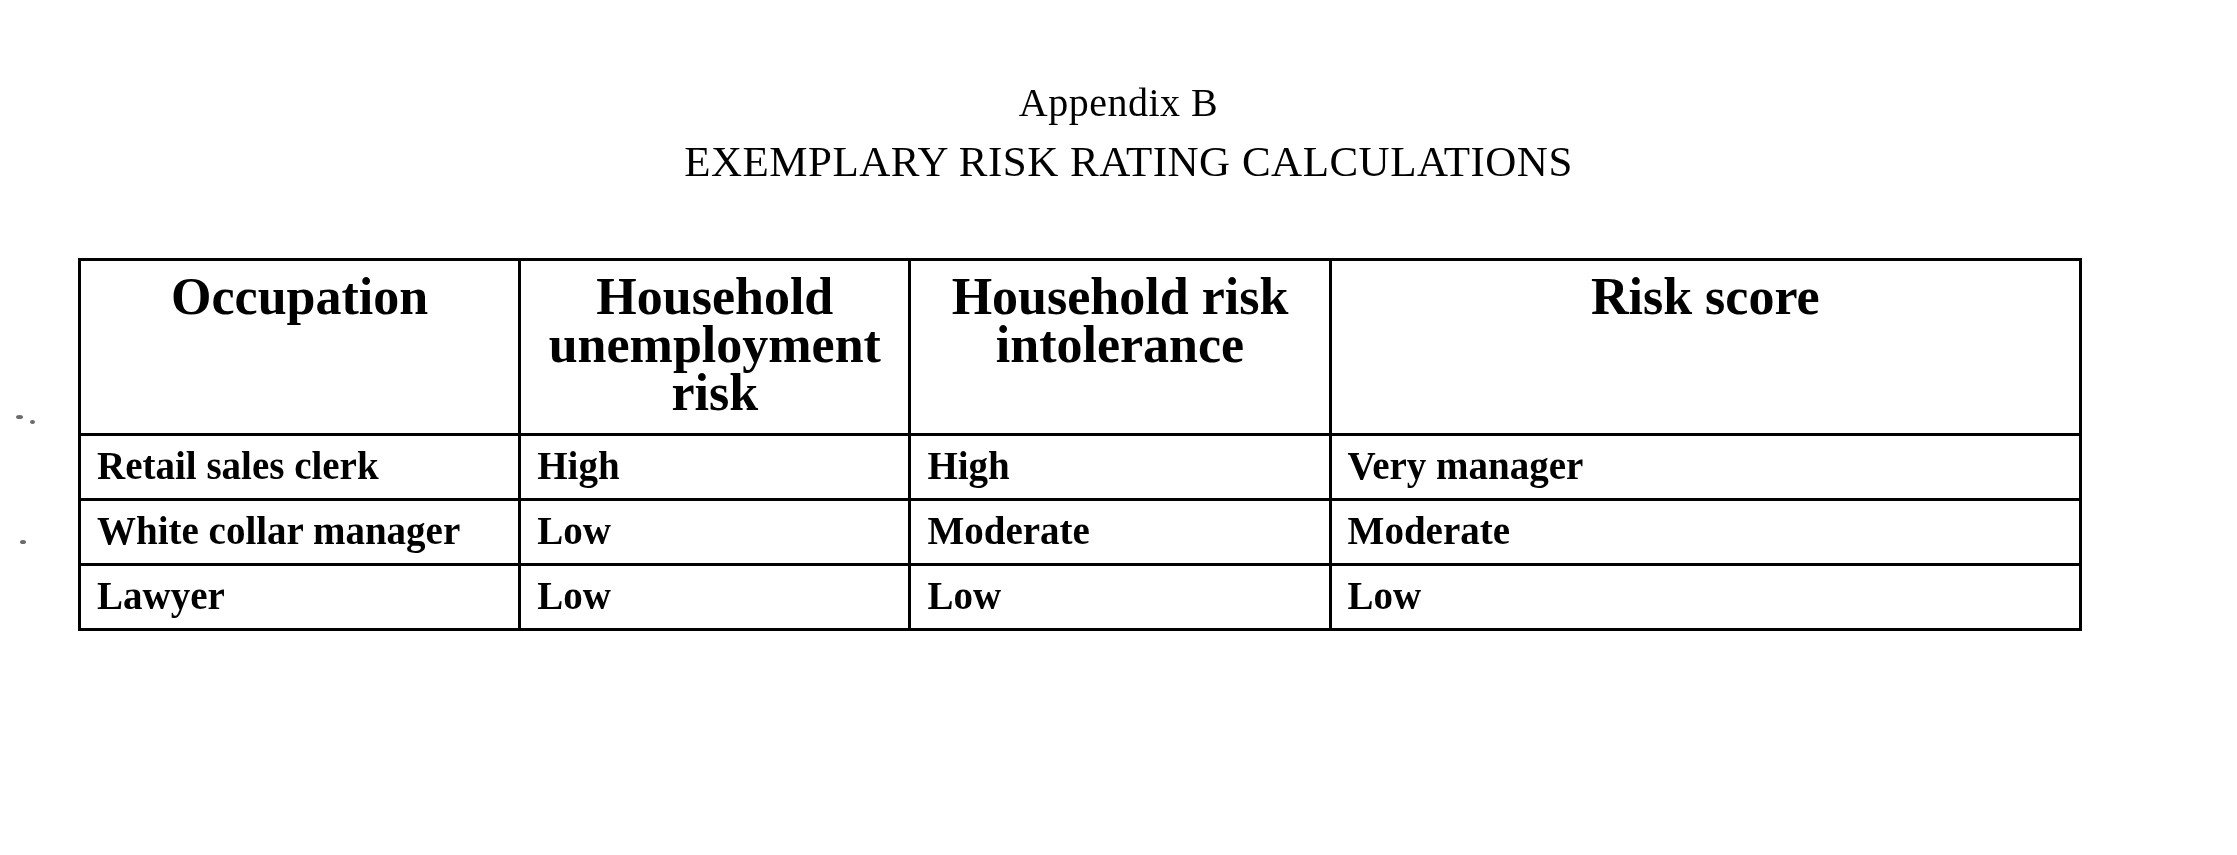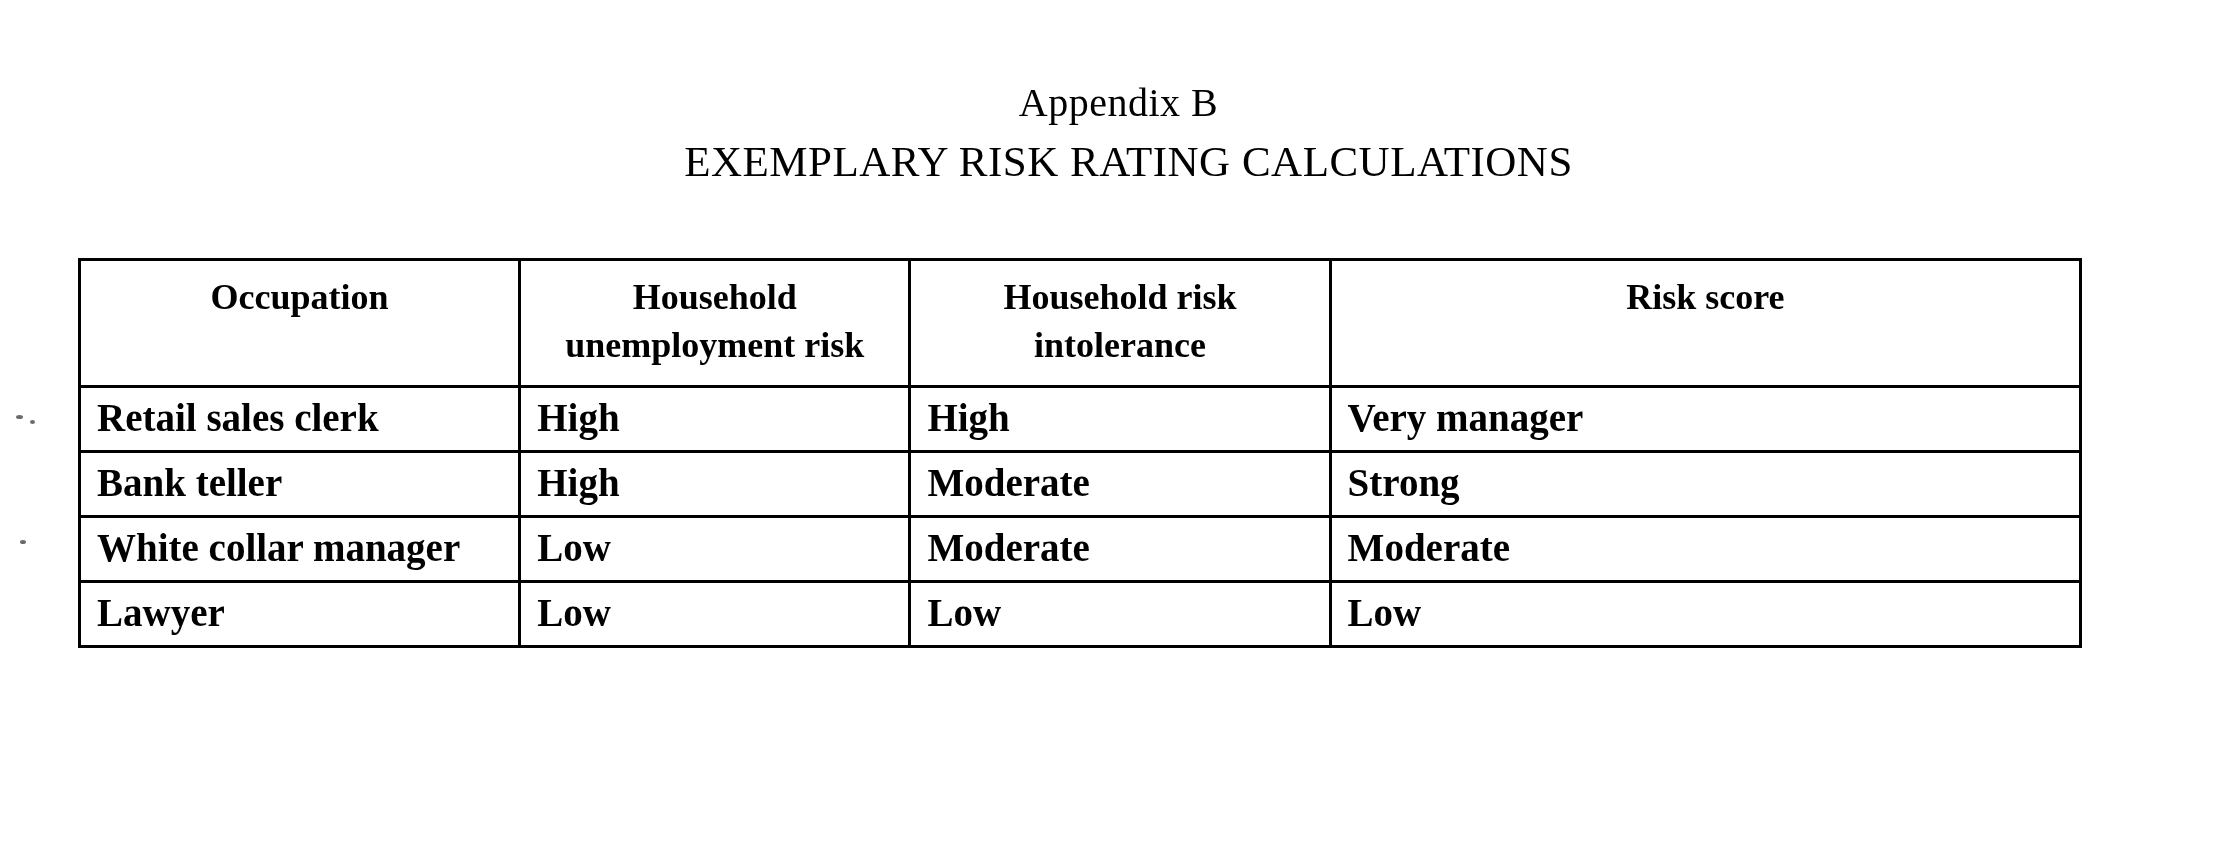--- a/index.html
+++ b/index.html
@@ -73,21 +73,21 @@
   table.risk-table th,
   table.risk-table td {
     border: 3px solid #000000;
     vertical-align: top;
     padding: 0;
   }
 
   table.risk-table th {
     text-align: center;
     font-weight: bold;
-    font-size: 36px;
+    font-size: 52px;
     line-height: 48px;
     padding: 12px 10px 16px 10px;
     height: 106px;
     box-sizing: border-box;
   }
 
   table.risk-table th .th-inner {
     display: block;
   }
 
@@ -152,26 +152,20 @@
         </tr>
       </thead>
       <tbody>
         <tr>
           <td>Retail sales clerk</td>
           <td>High</td>
           <td>High</td>
           <td>Very manager</td>
         </tr>
         <tr>
-          <td>Bank teller</td>
-          <td>High</td>
-          <td>Moderate</td>
-          <td>Strong</td>
-        </tr>
-        <tr>
           <td>White collar manager</td>
           <td>Low</td>
           <td>Moderate</td>
           <td>Moderate</td>
         </tr>
         <tr>
           <td>Lawyer</td>
           <td>Low</td>
           <td>Low</td>
           <td>Low</td>

